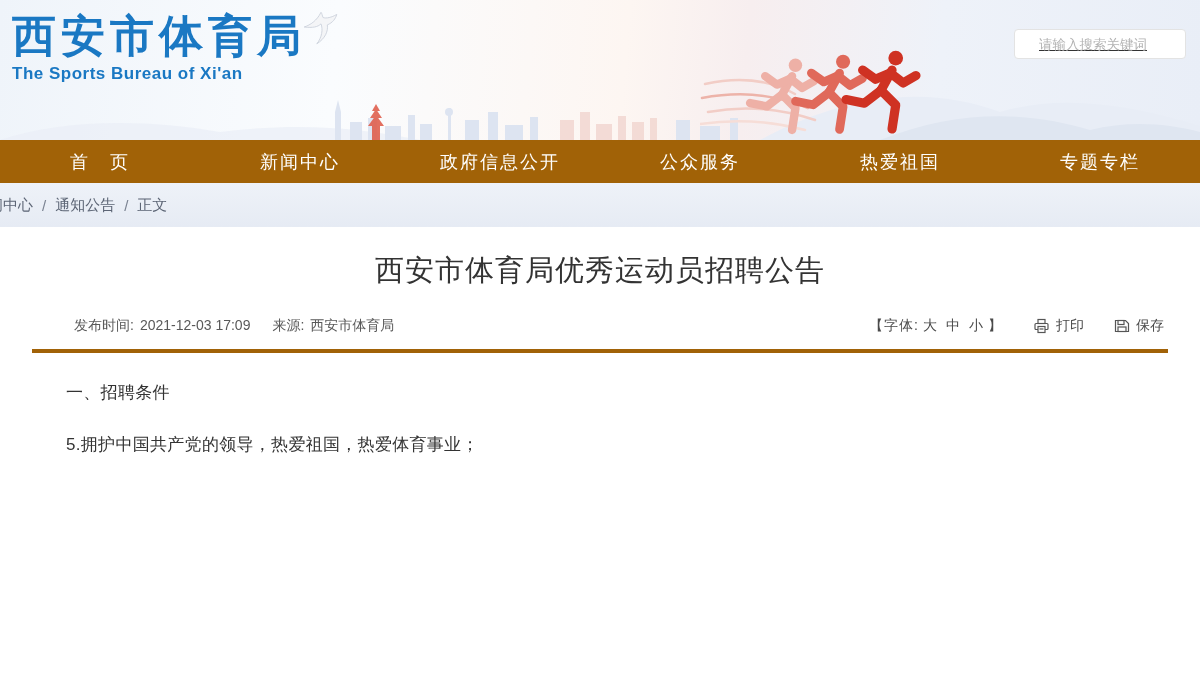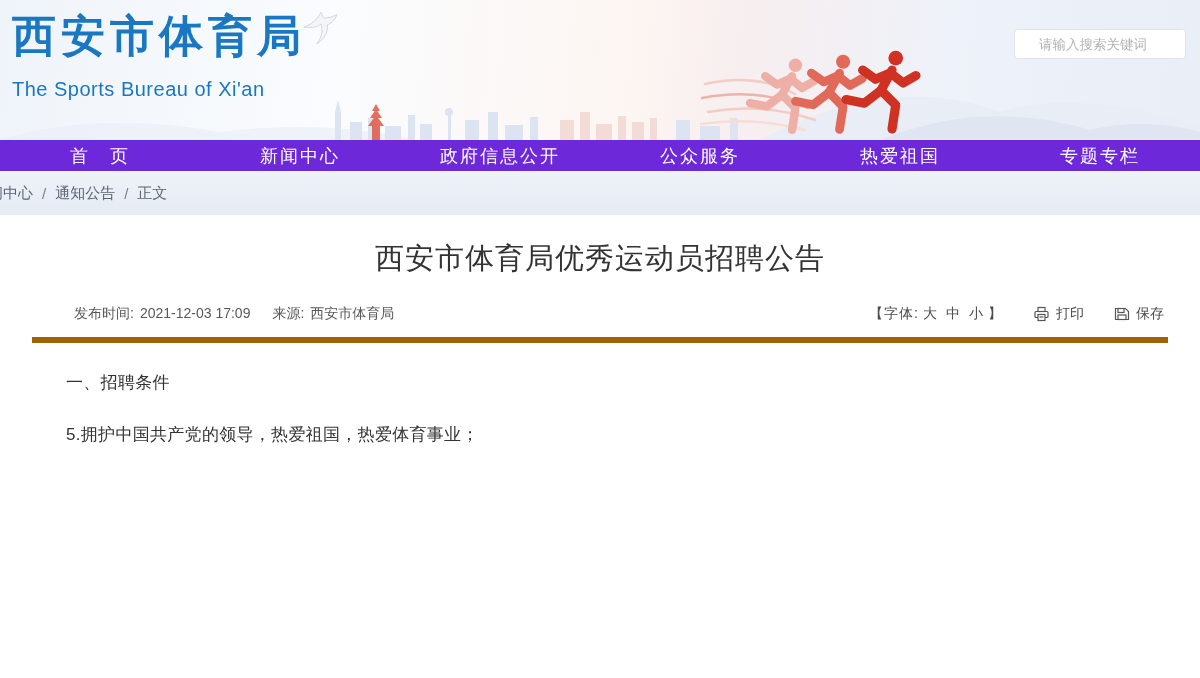--- a/index.html
+++ b/index.html
@@ -12,30 +12,30 @@
   
   .header {
     position:relative; height:140px; overflow:hidden;
     background:linear-gradient(95deg,#eff4fa 0%,#fafcfe 28%,#fdf6f2 52%,#f7eeef 62%,#eef2f9 78%,#e9eef7 100%);
   }
   .banner-art { position:absolute; left:0; top:0; width:1200px; height:140px; }
   .runners { position:absolute; left:700px; top:46px; width:230px; height:95px; }
   .bird { position:absolute; left:298px; top:6px; width:46px; height:42px; }
   .logo { position:absolute; left:12px; top:10px; }
   .logo-cn { font-size:44px; font-weight:bold; color:#1a78c3; letter-spacing:5px; line-height:52px; }
-  .logo-en { font-size:20px; font-weight:normal; color:#1a78c3; letter-spacing:.5px; margin-top:16px; }
+  .logo-en { font-size:17px; font-weight:bold; color:#1a78c3; letter-spacing:.5px; margin-top:2px; }
   .search-box {
     position:absolute; right:14px; top:29px; width:172px; height:30px;
     border:1px solid #e3e3e3; border-radius:4px; background:#fff;
-    padding:0 10px 0 24px; font-size:13.5px; color:#333; outline:none;
+    padding:0 10px 0 24px; font-size:13.5px; color:#333; outline:none;text-decoration:underline;
   }
   .search-box::placeholder { color:#b3b3b3; }
 
   
-  .navbar { height:31px; background:#6d28d9; display:flex; }
+  .navbar { height:43px; background:#a16207; display:flex; }
   .nav-item {
     flex:1; display:flex; align-items:center; justify-content:center;
     color:#fff; font-size:18px; letter-spacing:2px; text-decoration:none; cursor:pointer;
   }
 
   
   .breadcrumb-strip {
     height:44px; background:linear-gradient(180deg,#eef2f8,#e6ebf4);
     display:flex; align-items:center; font-size:15px; color:#5c6575; overflow:hidden;
   }
@@ -44,21 +44,21 @@
   .crumb-sep { margin:0 9px; color:#7a8291; }
 
   
   .content { background:#fff; padding:0 32px; }
   .article-title {
     text-align:center; font-size:29px; font-weight:400; color:#333;
     letter-spacing:1px; margin:24px 0 0 0;
   }
   .meta-row {
     display:flex; align-items:center; margin-top:26px;
-    padding:0 4px 14px 42px; border-bottom:6px solid #a16207;
+    padding:0 4px 14px 42px; border-bottom:4px solid #a16207;
     font-size:14px; color:#595959;
   }
   .meta-left span { margin-right:6px; }
   .meta-src { margin-left:16px; }
   .meta-right { margin-left:auto; display:flex; align-items:center; color:#4a4a4a; }
   .font-widget { letter-spacing:1px; }
   .font-size-opt { margin:0 4px; cursor:pointer; }
   .tool-btn { display:flex; align-items:center; margin-left:30px; cursor:pointer; }
   .tool-btn svg { margin-right:6px; }
 

